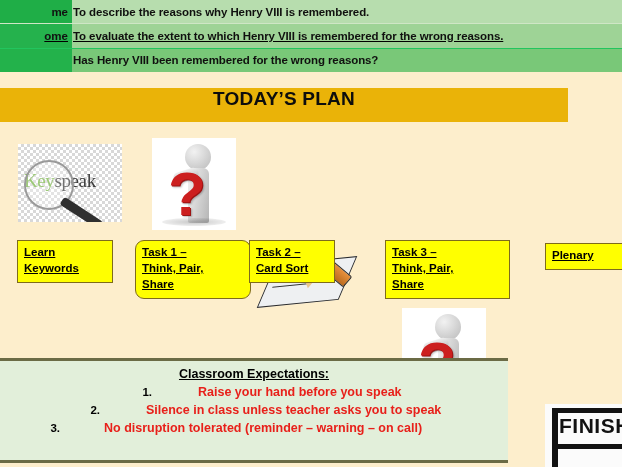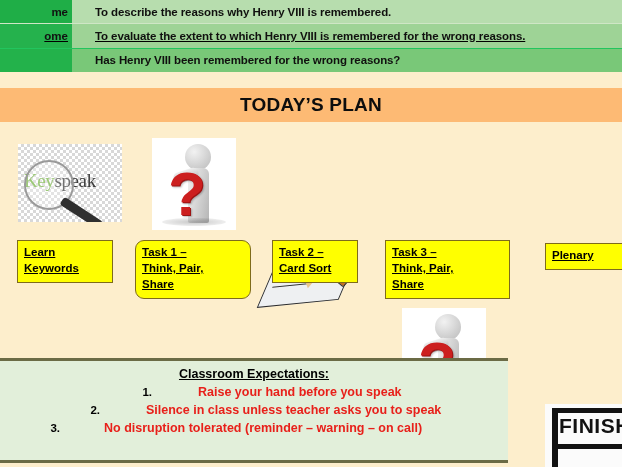--- a/index.html
+++ b/index.html
@@ -18,33 +18,33 @@
     width:72px;flex:0 0 72px;background:#23b24b;
     display:flex;align-items:center;justify-content:flex-end;
     font-size:11.5px;font-weight:bold;color:#111;padding-right:4px;
     box-sizing:border-box;overflow:hidden;white-space:nowrap;
   }
   .obj-row.r1 .obj-label{background:#1fae47;}
   .obj-row.r2 .obj-label{background:#25b24d;}
   .obj-row.r3 .obj-label{background:#23b24b;}
   .obj-text{
     flex:1;background:#b5dcad;display:flex;align-items:center;
-    padding-left:23px;box-sizing:border-box;
+    padding-left:1px;box-sizing:border-box;
     font-size:11.5px;font-weight:bold;color:#10100f;letter-spacing:-0.1px;
   }
   .obj-row.r1 .obj-text{background:#b7ddae;}
   .obj-row.r2 .obj-text{background:#9ed396;}
   .obj-row.r3 .obj-text{background:#79c878;}
   .obj-row.r1{border-bottom:1px solid #cfe6c6;}
   .obj-row.r2{border-bottom:1px solid #22c55e;text-decoration:underline;}
 
   
   .plan-band{
-    position:absolute;left:0;top:88px;width:622px;height:34px;
-    background:#fdba74;display:flex;align-items:center;justify-content:center;
+    position:absolute;left:0;top:88px;width:568px;height:34px;
+    background:#eab308;display:flex;align-items:flex-start;justify-content:center;
   }
   .plan-title{font-size:19px;font-weight:bold;color:#0d0d0d;letter-spacing:0.2px;}
 
   
   .plan-area{position:absolute;left:0;top:130px;width:622px;height:205px;}
   .pic{position:absolute;}
 
   .label-box{
     position:absolute;background:#ffff00;border:1.5px solid #7e6b1c;
     box-sizing:border-box;padding:4px 12px 5px 6px;
@@ -188,21 +188,21 @@
       <div class="cs-sheet"></div>
       <div class="cs-lines">
           <i></i>
           <i></i>
           <i></i>
           <i></i>
         </div>
       <div class="cs-pencil"></div>
       <div class="cs-tip"></div>
     </div>
-    <div class="label-box" style="left:272px;top:110px;width:86px;">
+    <div class="label-box" style="left:249px;top:110px;width:86px;">
       <span>Task 2 –</span>
       <span>Card Sort</span>
     </div>
 
     <div class="pic thinker" style="left:402px;top:8px;">
       <div class="th-head"></div>
       <div class="th-body"></div>
       <div class="th-arm"></div>
       <div class="th-qm">?</div>
       <div class="th-shadow"></div>

